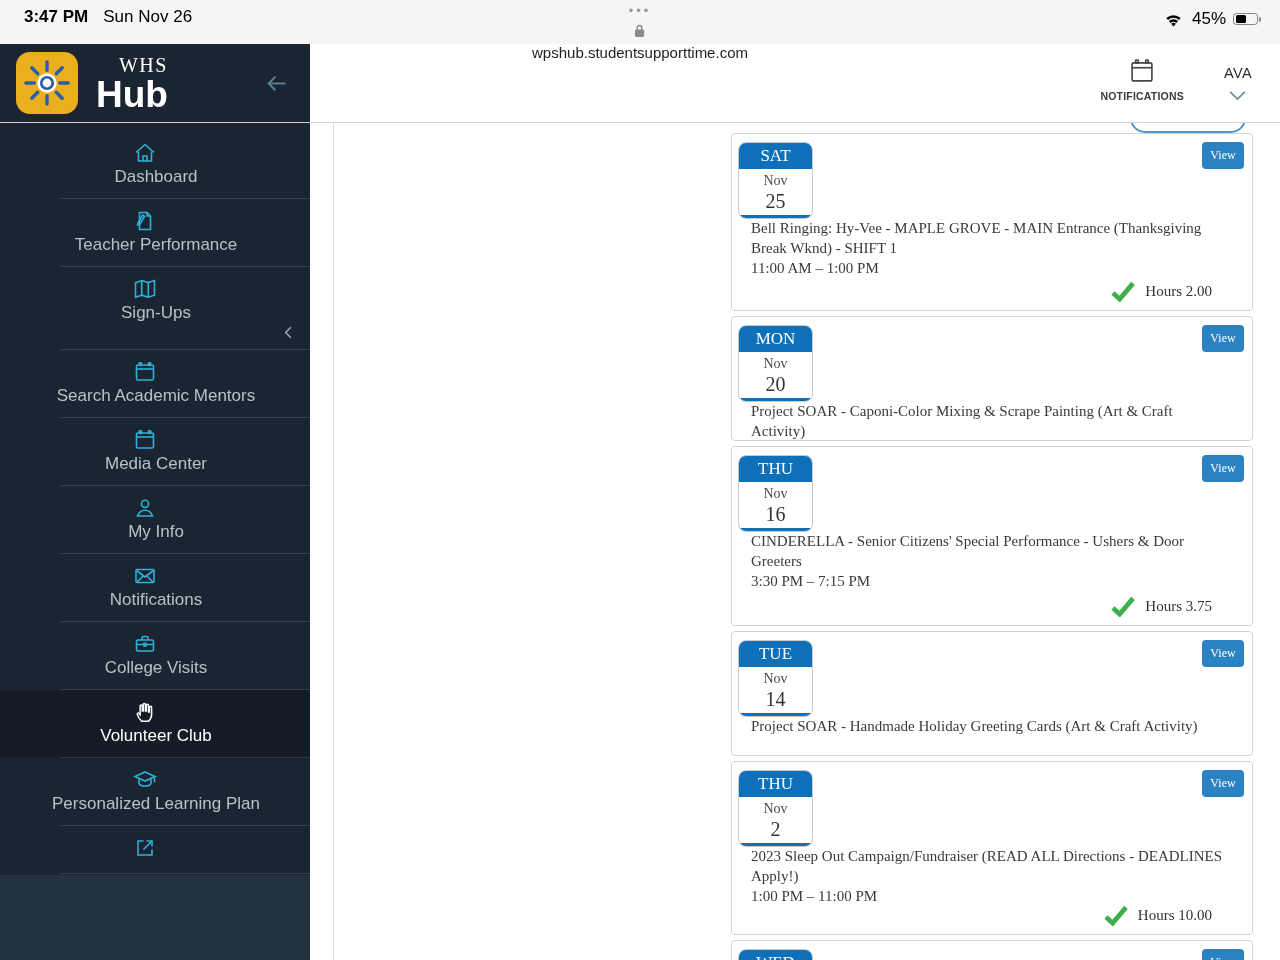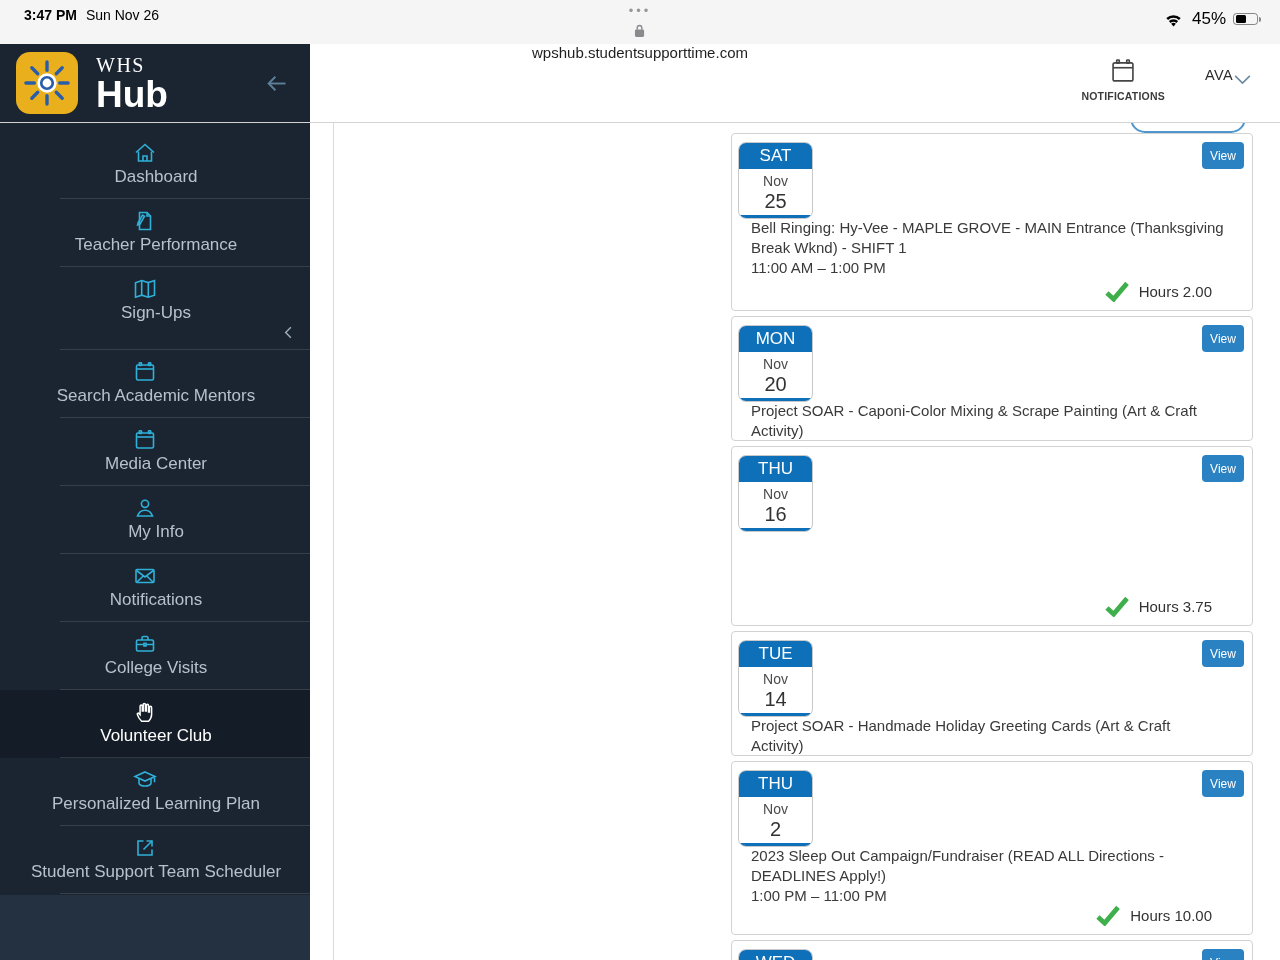--- a/index.html
+++ b/index.html
@@ -1,69 +1,69 @@
 <!DOCTYPE html>
 <html style="--accent-blue: #0e70b8; --view-blue: #2b82c2; --icon-blue: #2fb0d8; --check-green: #3faf4c; --brand-yellow: #e9af1c; --sidebar-bg: #1b2531; --sidebar-lower-bg: #233140; --sidebar-active-bg: #141d27;"><head>
 <meta charset="utf-8">
 <style>
   * { margin:0; padding:0; box-sizing:border-box; }
   html,body { width:1280px; height:960px; overflow:hidden; background:#fff;
               font-family:"Liberation Sans", sans-serif; position:relative; }
 
   
   .status-bar { position:absolute; left:0; top:0; right:0; height:44px; background:#f5f5f6; z-index:6; }
-  .sb-left { position:absolute; left:24px; top:7px; font-size:14px; color:#000; display:flex; gap:9px; }
+  .sb-left { position:absolute; left:24px; top:7px; font-size:17px; color:#000; display:flex; gap:15px; }
   .sb-time { font-weight:bold; }
   .sb-dots { position:absolute; top:3px; left:50%; transform:translateX(-50%);
              color:#97979c; font-size:13px; letter-spacing:3px; }
   .sb-url { position:absolute; top:23px; left:50%; transform:translateX(-50%);
             font-size:15px; color:#1f1f21; display:flex; align-items:center; gap:6px;flex-direction:column; }
   .sb-right { position:absolute; right:22px; top:9px; display:flex; align-items:center; gap:7px;
               font-size:17px; color:#000; }
   .wifi-icon { width:23px; height:17px; }
   .battery { width:25px; height:12.5px; border:1px solid rgba(0,0,0,0.45); border-radius:3.5px; position:relative; }
   .battery-fill { position:absolute; left:1.5px; top:1.5px; bottom:1.5px; width:44%; background:#000; border-radius:1.5px; }
   .battery-tip { position:absolute; right:-4px; top:3px; width:2.5px; height:5.5px;
                  background:rgba(0,0,0,0.45); border-radius:0 2px 2px 0; }
 
   
   .app-header { position:absolute; left:310px; top:44px; right:0; height:78px; background:#fff; z-index:2; }
   .header-right { position:absolute; right:28px; top:13px; display:flex; align-items:flex-start; gap:40px; }
   .notif { display:flex; flex-direction:column; align-items:center; cursor:pointer; }
   .notif-icon { width:28px; height:28px; color:#454545; }
   .notif-label { font-size:10.5px; font-weight:bold; color:#3b3b3b; margin-top:5px; letter-spacing:0.2px; }
-  .user { display:flex; flex-direction:row; align-items:center; margin-top:8px; cursor:pointer; }
+  .user { display:flex; flex-direction:column; align-items:center; margin-top:8px; cursor:pointer; }
   .user-name { font-size:14.5px; color:#2c2c2c; letter-spacing:0.4px; }
   .user-chevron { width:19px; height:11px; color:#6a8aa0; margin-top:9px; }
   .header-border { position:absolute; left:0; top:122px; right:0; height:1px; background:#d4d4d4; z-index:5; }
 
   
   .sidebar { position:absolute; left:0; top:44px; width:310px; bottom:0;
              background:var(--sidebar-lower-bg,#233140); z-index:4; color:#b6c1cb; }
-  .nav-section { background:var(--sidebar-bg,#1b2531); }
+  .nav-section { background:var(--sidebar-bg,#1b2531);text-align:right; }
   .brand-row { height:78px; display:flex; align-items:center; padding-left:16px; }
   .brand-tile { width:62px; height:62px; border-radius:14px; background:var(--brand-yellow,#e9af1c);
                 display:flex; align-items:center; justify-content:center; flex-shrink:0; }
   .brand-text { margin-left:18px; color:#fff; }
   .brand-whs { font-family:"Liberation Serif", serif; font-size:20px; letter-spacing:1.5px; }
   .brand-hub { font-size:37px; font-weight:bold; line-height:0.95; }
   .collapse-arrow { margin-left:auto; margin-right:20px; width:27px; height:27px; color:#5d8099; cursor:pointer; }
   .nav-list { margin-top:9px; padding-bottom:1px; }
   .nav-item { min-height:47.5px; display:flex; align-items:center; padding:10px 14px 10px 16px;
               position:relative; cursor:pointer;flex-direction:column; }
   .nav-item::after { content:''; position:absolute; left:60px; right:0; bottom:0; height:1px;
                      background:rgba(255,255,255,0.12); }
   .nav-icon { width:24px; height:24px; margin-right:22px; color:var(--icon-blue,#2fb0d8); flex-shrink:0; }
   .nav-label { font-size:17px; line-height:24px; }
   .nav-item.active { background:var(--sidebar-active-bg,#141d27); color:#fff; }
   .nav-item.active .nav-icon { color:#fff; }
   .nav-chevron { margin-left:auto; width:15px; height:15px; color:#9fb0bd; }
 
   
-  .content { position:absolute; left:310px; top:122px; right:0; bottom:0; background:#fff; overflow:hidden; }
+  .content { position:absolute; left:310px; top:122px; right:0; bottom:0; background:#fff; overflow:hidden;font-family:Liberation Serif, serif; }
   .content-vline { position:absolute; left:23px; top:0; bottom:0; width:1px; background:#dadada; }
   .partial-pill { position:absolute; left:820px; top:-19px; width:116px; height:30px;
                   border:2px solid #4e96cd; border-radius:15px; background:#fff; }
   .cards { position:absolute; left:421px; top:0; width:522px; }
   .event-card { position:absolute; left:0; width:522px; border:1px solid #d2d2d2; border-radius:4px;
                 background:#fff; overflow:hidden; }
   .event-card:nth-child(1){ top:11px;  height:178px; }
   .event-card:nth-child(2){ top:194px; height:125px; }
   .event-card:nth-child(3){ top:324px; height:180px; }
   .event-card:nth-child(4){ top:509px; height:125px; }
@@ -278,21 +278,20 @@
           <span class="nav-label">Personalized Learning Plan</span>
         </div>
         <div class="nav-item">
           <span class="nav-icon">
             <svg viewBox="0 0 24 24" fill="none" stroke="currentColor" stroke-width="1.6">
               <path d="M13.5 5H19v5.5"></path>
               <path d="m19 5-8.5 8.5"></path>
               <path d="M19 13.5V19H5V5h5.5"></path>
             </svg>
           </span>
-          <span class="nav-label">Student Support Team Scheduler</span>
         </div>
       </div>
   </div>
 </div>
 
 <div class="content">
   <div class="content-vline"></div>
   <div class="partial-pill"></div>
   <div class="cards" id="cards">
       <div class="event-card">
@@ -329,20 +328,24 @@
         </div>
       </div>
       <div class="event-card">
         <div class="badge">
           <div class="badge-day">THU</div>
           <div class="badge-month">Nov</div>
           <div class="badge-num">16</div>
           <div class="badge-bar"></div>
         </div>
         <button class="view-btn">View</button>
+        <div class="card-text">
+          <div>CINDERELLA - Senior Citizens' Special Performance - Ushers &amp; Door Greeters</div>
+          <div>3:30 PM – 7:15 PM</div>
+        </div>
         <div class="hours-row">
           <span class="check-icon">
             <svg viewBox="0 0 26 22" fill="none" stroke="currentColor" stroke-width="5">
               <path d="M2.5 12.5 9.5 19 23.5 2.5"></path>
             </svg>
           </span>
           <span class="hours-text">Hours 3.75</span>
         </div>
       </div>
       <div class="event-card">

